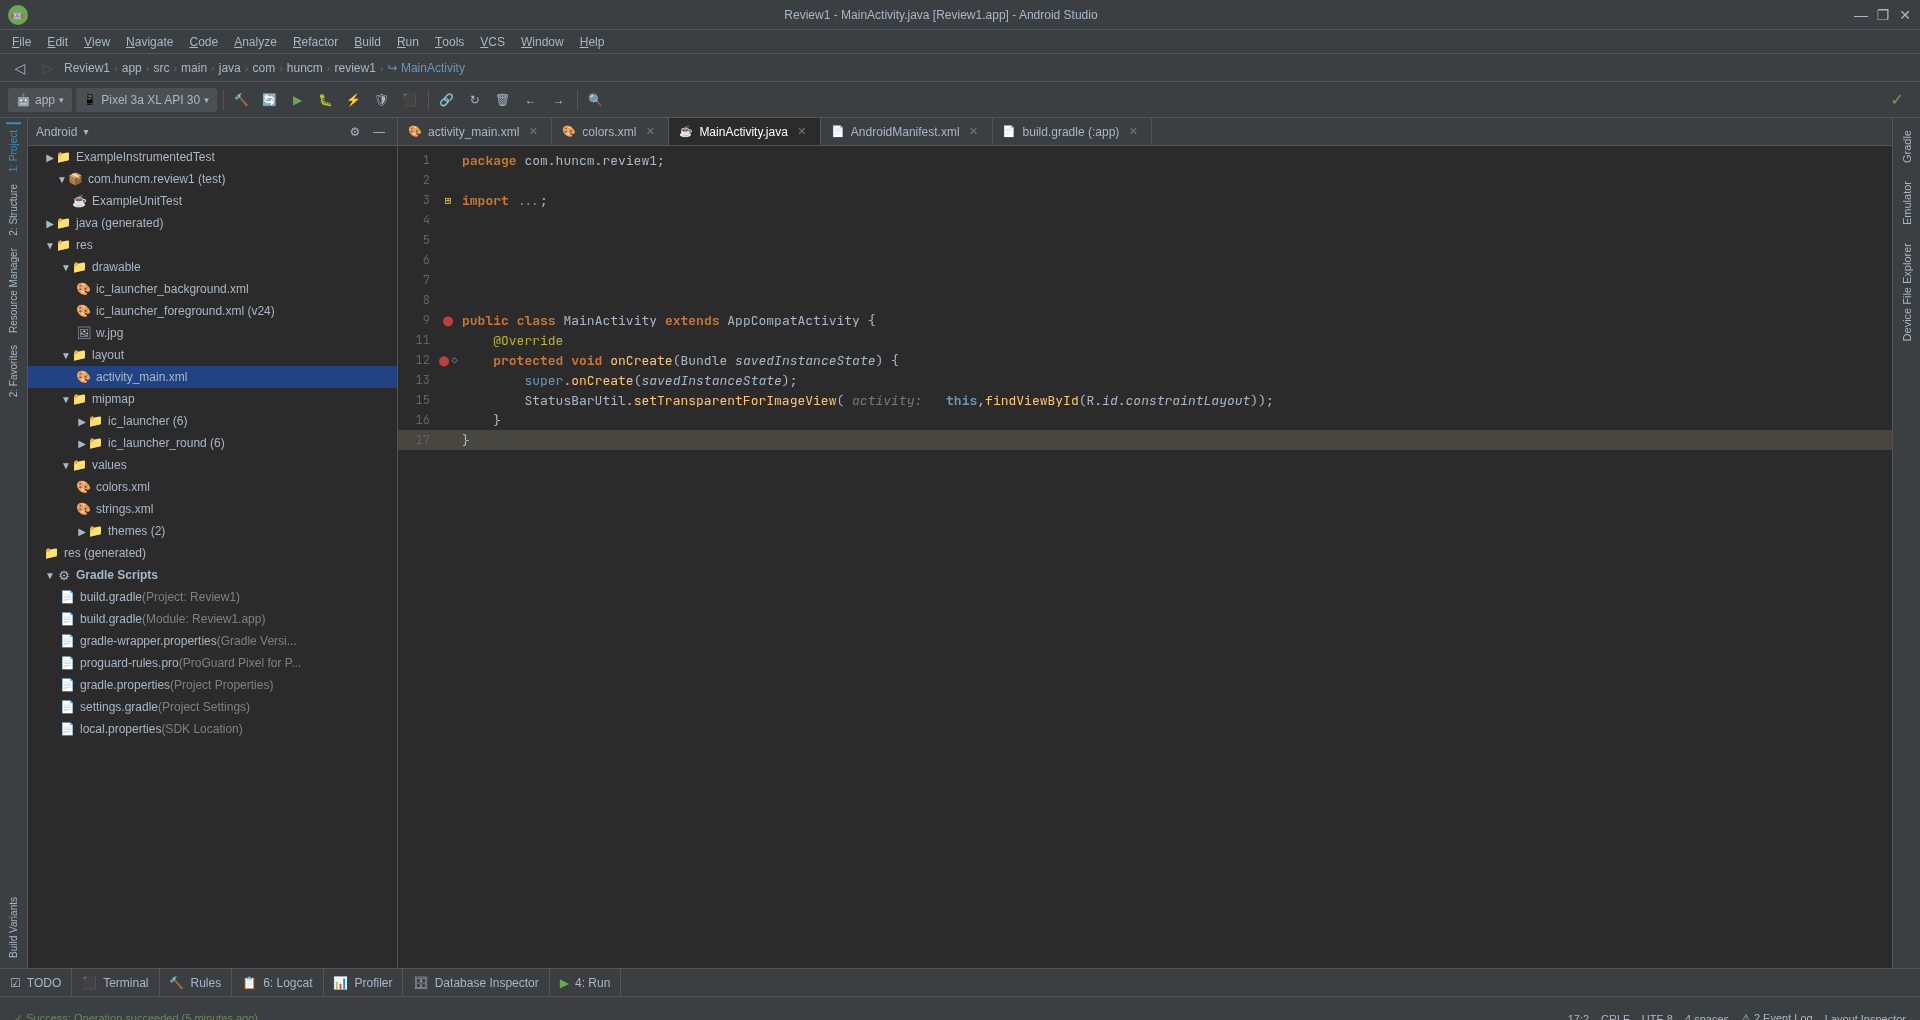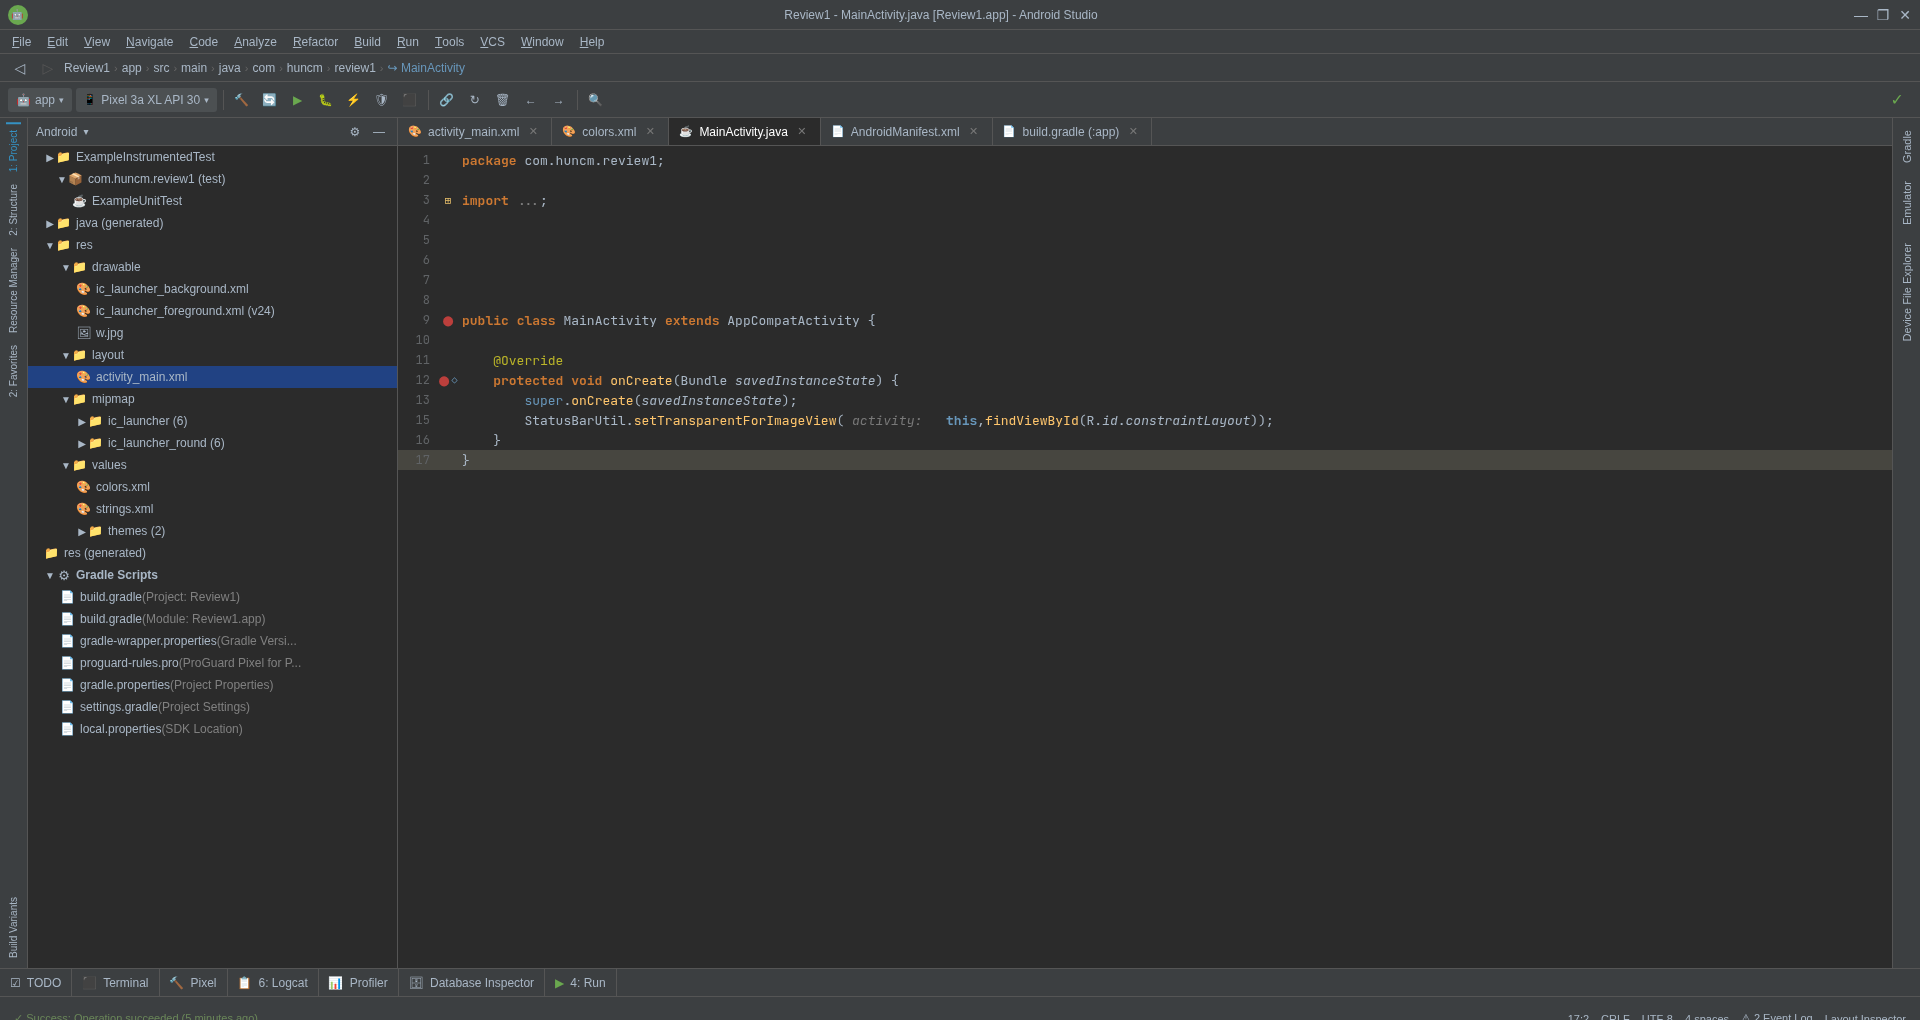--- a/index.html
+++ b/index.html
@@ -492,25 +492,20 @@
       </div>
 
       <div class="code-line">
         <span class="line-number">9</span>
         <span class="line-gutter">
             <span style="color:#bc3f3c;font-size:10px;">⬤</span>
           </span>
         <span class="line-content"><span class="kw-public">public</span> <span class="kw-class">class</span> <span class="class-name">MainActivity</span> <span class="kw-extends">extends</span> <span class="class-ref">AppCompatActivity</span> <span class="curly">{</span></span>
       </div>
 
-      <div class="code-line">
-        <span class="line-number">10</span>
-        <span class="line-gutter"></span>
-        <span class="line-content"> </span>
-      </div>
 
       <div class="code-line">
         <span class="line-number">11</span>
         <span class="line-gutter"></span>
         <span class="line-content">    <span class="annotation">@Override</span></span>
       </div>
 
       <div class="code-line">
         <span class="line-number">12</span>
         <span class="line-gutter" style="display:flex;align-items:center;gap:2px;">
@@ -558,21 +553,21 @@
   <div class="bottom-tab">
     <span>☑</span>
     <span>TODO</span>
   </div>
   <div class="bottom-tab">
     <span>⬛</span>
     <span>Terminal</span>
   </div>
   <div class="bottom-tab">
     <span>🔨</span>
-    <span>Pixel</span>
+    <span>Rules</span>
   </div>
   <div class="bottom-tab">
     <span>📋</span>
     <span>6: Logcat</span>
   </div>
   <div class="bottom-tab">
     <span>📊</span>
     <span>Profiler</span>
   </div>
   <div class="bottom-tab">

